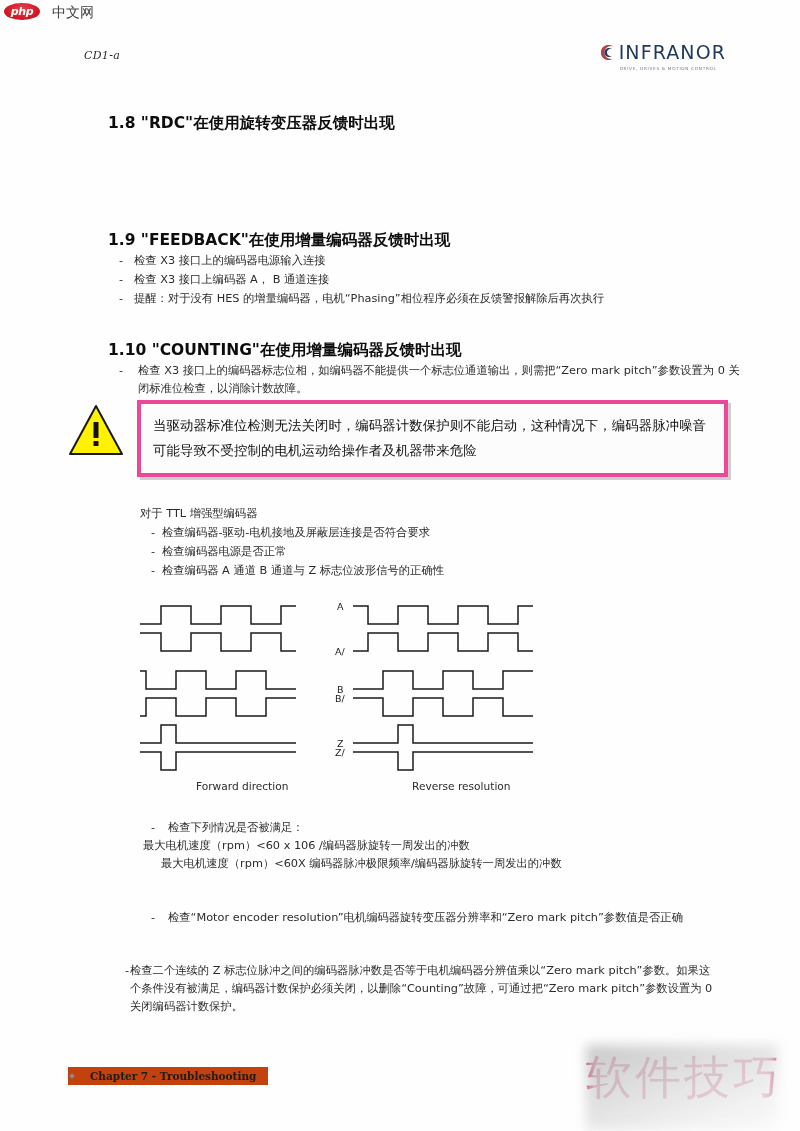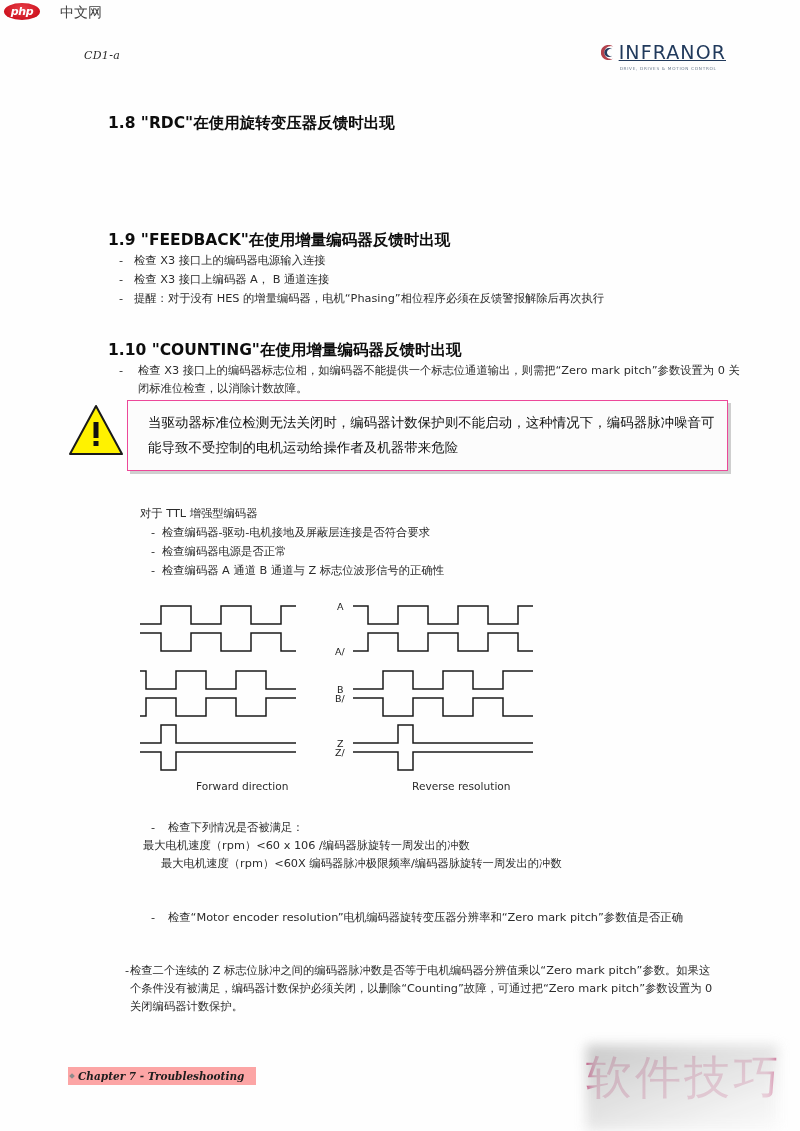--- a/index.html
+++ b/index.html
@@ -19,21 +19,21 @@
     background: #fefefe;
   }
 
   
   .site-logo {
     position: absolute;
     left: 4px;
     top: 3px;
     display: flex;
     align-items: center;
-    gap: 20px;
+    gap: 12px;
   }
   .site-logo .php-badge {
     width: 36px;
     height: 17px;
     border-radius: 50%;
     background: radial-gradient(ellipse at 50% 35%, #e8404a 0%, #cf1420 70%, #a60f18 100%);
     color: #ffffff;
     font-family: "DejaVu Sans", sans-serif;
     font-weight: bold;
     font-size: 11px;
@@ -79,21 +79,20 @@
     width: 15px;
     height: 15px;
     position: relative;
   }
   .brand-name {
     font-family: "DejaVu Sans", "Liberation Sans", sans-serif;
     font-size: 19px;
     letter-spacing: 1.1px;
     color: #213a5c;
     line-height: 1;
-    text-decoration: underline;
   }
   .brand-tagline {
     font-family: "DejaVu Sans", "Liberation Sans", sans-serif;
     font-size: 4.2px;
     letter-spacing: 0.7px;
     color: #6a7a8d;
     margin-top: 4px;
     margin-left: 19px;
     white-space: nowrap;
   }
@@ -151,25 +150,25 @@
     align-items: flex-start;
   }
   .warn-triangle {
     width: 56px;
     height: 52px;
     flex: 0 0 56px;
     margin-top: 4px;
   }
   .warn-box {
     flex: 1;
-    margin-left: 3px;
-    border: 1px solid #ec4899;
+    margin-left: 13px;
+    border: 4px solid #ec4899;
     background: #fcfcfc;
     box-shadow: 3px 3px 0 rgba(120,120,120,0.35);
-    padding: 9px 12px 10px 20px;
+    padding: 9px 12px 10px 12px;
     box-sizing: border-box;
   }
   .warn-text {
     font-family: "DejaVu Sans", "Liberation Sans", sans-serif;
     font-size: 13.4px;
     line-height: 25px;
     color: #111111;
     letter-spacing: 0.1px;
   }
 
@@ -186,24 +185,23 @@
     font-family: "DejaVu Sans", "Liberation Sans", sans-serif;
     font-size: 10.6px;
     color: #2b2b2b;
   }
 
   
   .footer {
     position: absolute;
     left: 68px;
     top: 1067px;
-    background: #fca5a5;
-    padding: 3px 12px 3px 10px;
+    background: #c2410c;
+    padding: 3px 12px 3px 22px;
     font-family: "DejaVu Serif", "Liberation Serif", serif;
-    font-style: italic;
     font-weight: bold;
     font-size: 10.5px;
     color: #1d1d1d;
   }
   .footer::before {
     content: "";
     position: absolute;
     left: 2px;
     top: 50%;
     width: 4px;

